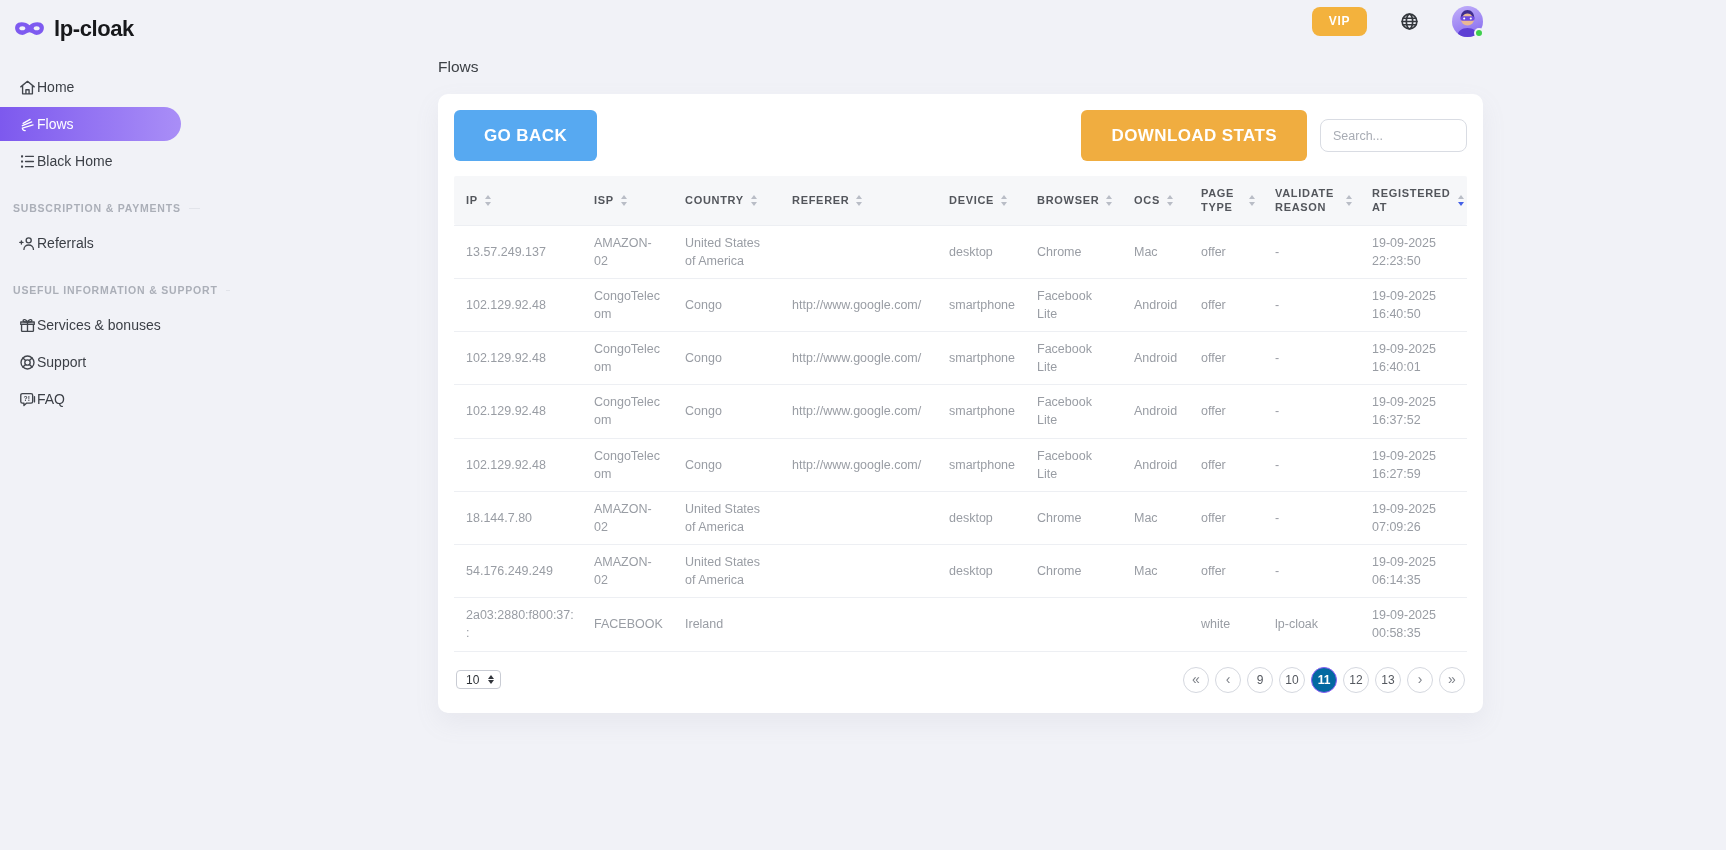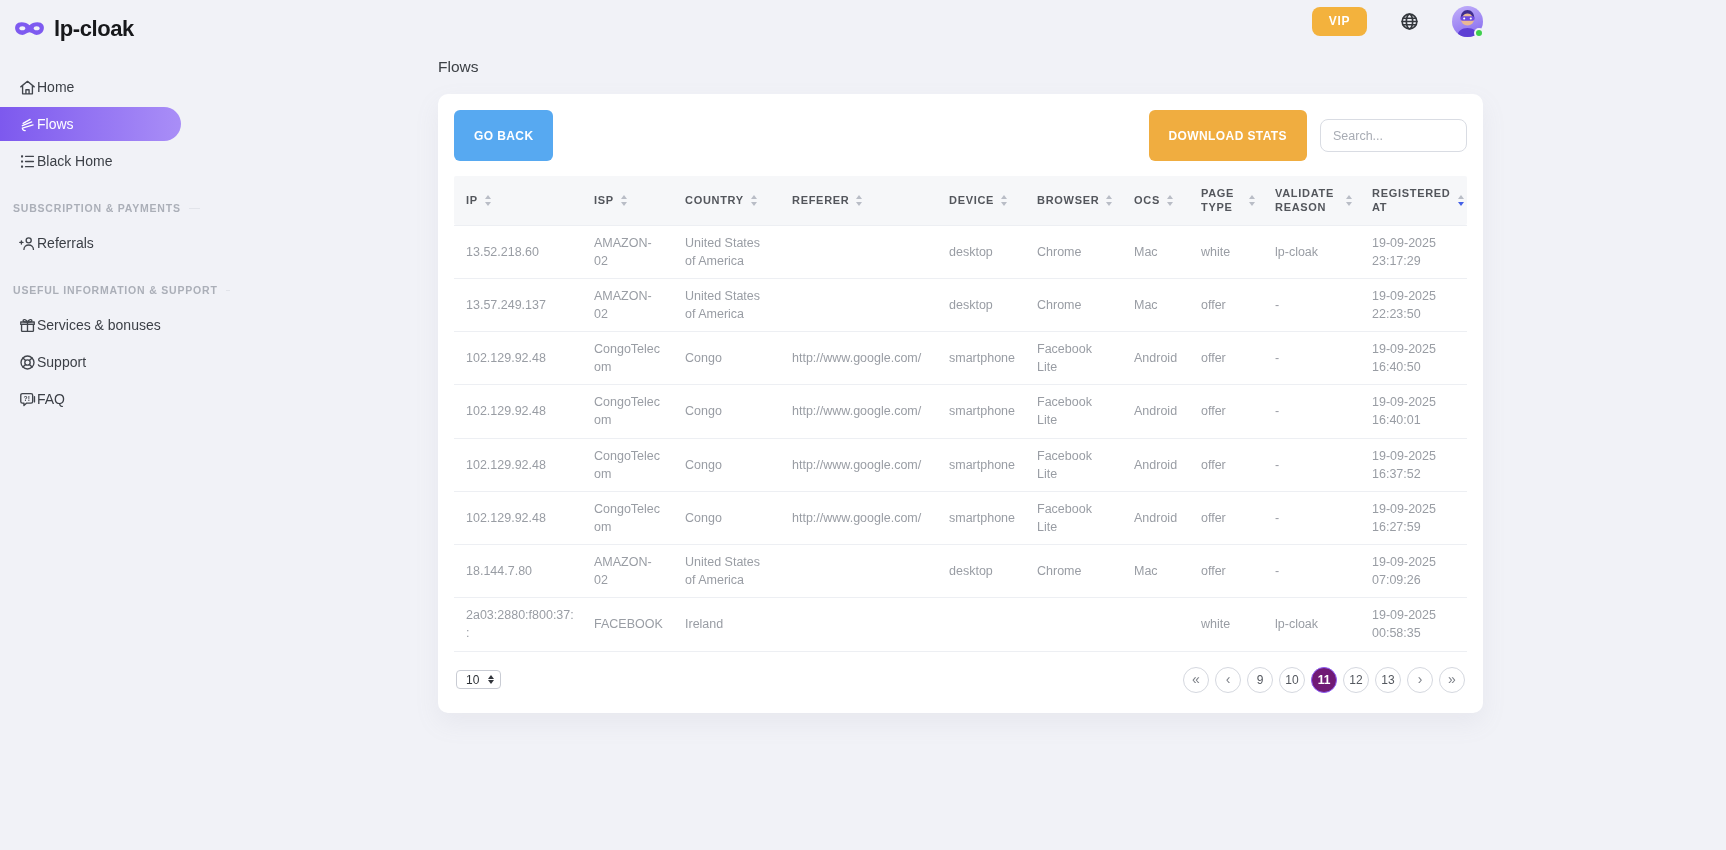--- a/index.html
+++ b/index.html
@@ -41,22 +41,22 @@
             background:linear-gradient(160deg,#c3b1fa,#8266ee); }
   .avatar svg { display:block; width:100%; height:100%; }
   .status-dot { position:absolute; right:-1px; bottom:-1px; width:10px; height:10px;
                 border-radius:50%; background:#3ecf4c; border:2px solid #f1f2f7; }
   
   .main { position:absolute; left:438px; top:0; width:1045px; }
   .page-title { margin-top:58px; font-size:15.5px; font-weight:500; color:#3c4045; }
   .card { margin-top:18px; background:#fff; border-radius:10px; padding:16px 16px 10px;
           box-shadow:0 10px 24px rgba(145,152,170,.10); }
   .card-top { display:flex; justify-content:space-between; align-items:center; margin-bottom:15px; }
-  .btn { border:none; border-radius:6px; color:#fff; font-weight:700; font-size:12px;
-         letter-spacing:.4px; padding:0 20px; height:51px; cursor:pointer; font-family:inherit; }
+  .btn { border:none; border-radius:6px; color:#fff; font-weight:700; font-size:17px;
+         letter-spacing:.4px; padding:0 30px; height:51px; cursor:pointer; font-family:inherit; }
   .btn-blue { background:#57a9f1; }
   .btn-orange { background:#f0ad40; }
   .top-right { display:flex; align-items:center; gap:13px; }
   .search { width:147px; height:33px; border:1px solid #d9dce3; border-radius:8px;
             padding:0 12px; font-size:12.5px; color:#6a6e76; background:#fff;
             font-family:inherit; outline:none; }
   .search::placeholder { color:#a8acb4; }
   
   table { width:1013px; border-collapse:collapse; table-layout:fixed; }
   thead th { background:#f6f7f9; font-size:11px; font-weight:700; color:#53565c;
@@ -84,21 +84,21 @@
   .caret { display:inline-flex; flex-direction:column; gap:1.5px; }
   .caret i { display:block; width:0; height:0;
              border-left:3px solid transparent; border-right:3px solid transparent; }
   .caret .up { border-bottom:4px solid #30343a; }
   .caret .down { border-top:4px solid #30343a; }
   .pagination { display:flex; gap:6px; align-items:center; }
   .page-btn { width:26px; height:26px; border-radius:50%; border:1px solid #d5d8df;
               background:#fff; color:#54585f; font-size:12px; display:flex; align-items:center;
               justify-content:center; cursor:pointer; font-family:inherit; padding:0; }
   .page-btn.arrow { color:#7d8188; font-size:14px; padding-bottom:2px; }
-  .page-btn.active { background:#701a75; border-color:#8b5cf6; color:#fff; font-weight:700; }
+  .page-btn.active { background:#0369a1; border-color:#8b5cf6; color:#fff; font-weight:700; }
 </style>
 </head>
 <body>
 
 <aside class="sidebar">
   <div class="logo">
     <svg viewBox="0 0 34 18">
       <path fill="#7e5af0" d="M17 5.2C14 1.6 5.6.4 3 4.6.8 8.2 3 14 8.3 15c4 .8 6-2.6 8.7-2.6s4.7 3.4 8.7 2.6C31 14 33.2 8.2 31 4.6 28.4.4 20 1.6 17 5.2Z"></path>
       <ellipse cx="9.6" cy="8.2" rx="3" ry="2.1" fill="#f1f2f7"></ellipse>
       <ellipse cx="24.4" cy="8.2" rx="3" ry="2.1" fill="#f1f2f7"></ellipse>
@@ -322,35 +322,20 @@
                 <span class="sort sorted-desc">
                   <i class="up"></i>
                   <i class="down"></i>
                 </span>
               </div>
             </th>
           </tr>
         </thead>
       <tbody id="table-body">
           <tr>
-            <td>13.52.218.60</td>
-            <td>AMAZON-02</td>
-            <td>United States of America</td>
-            <td></td>
-            <td>desktop</td>
-            <td>Chrome</td>
-            <td>Mac</td>
-            <td>white</td>
-            <td>lp-cloak</td>
-            <td>
-              <div>19-09-2025</div>
-              <div>23:17:29</div>
-            </td>
-          </tr>
-          <tr>
             <td>13.57.249.137</td>
             <td>AMAZON-02</td>
             <td>United States of America</td>
             <td></td>
             <td>desktop</td>
             <td>Chrome</td>
             <td>Mac</td>
             <td>offer</td>
             <td>-</td>
             <td>
@@ -424,20 +409,35 @@
             <td>United States of America</td>
             <td></td>
             <td>desktop</td>
             <td>Chrome</td>
             <td>Mac</td>
             <td>offer</td>
             <td>-</td>
             <td>
               <div>19-09-2025</div>
               <div>07:09:26</div>
+            </td>
+          </tr>
+          <tr>
+            <td>54.176.249.249</td>
+            <td>AMAZON-02</td>
+            <td>United States of America</td>
+            <td></td>
+            <td>desktop</td>
+            <td>Chrome</td>
+            <td>Mac</td>
+            <td>offer</td>
+            <td>-</td>
+            <td>
+              <div>19-09-2025</div>
+              <div>06:14:35</div>
             </td>
           </tr>
           <tr>
             <td>2a03:2880:f800:37::</td>
             <td>FACEBOOK</td>
             <td>Ireland</td>
             <td></td>
             <td></td>
             <td></td>
             <td></td>

